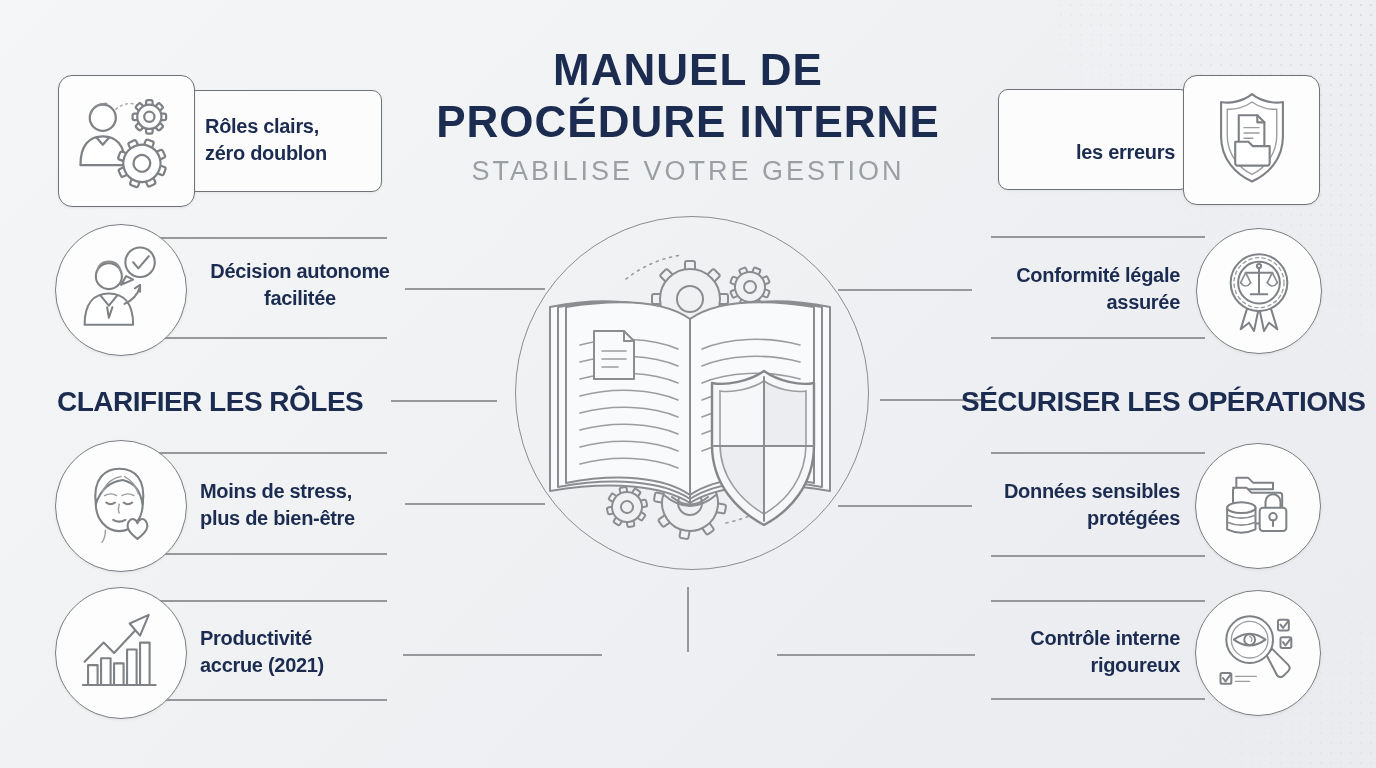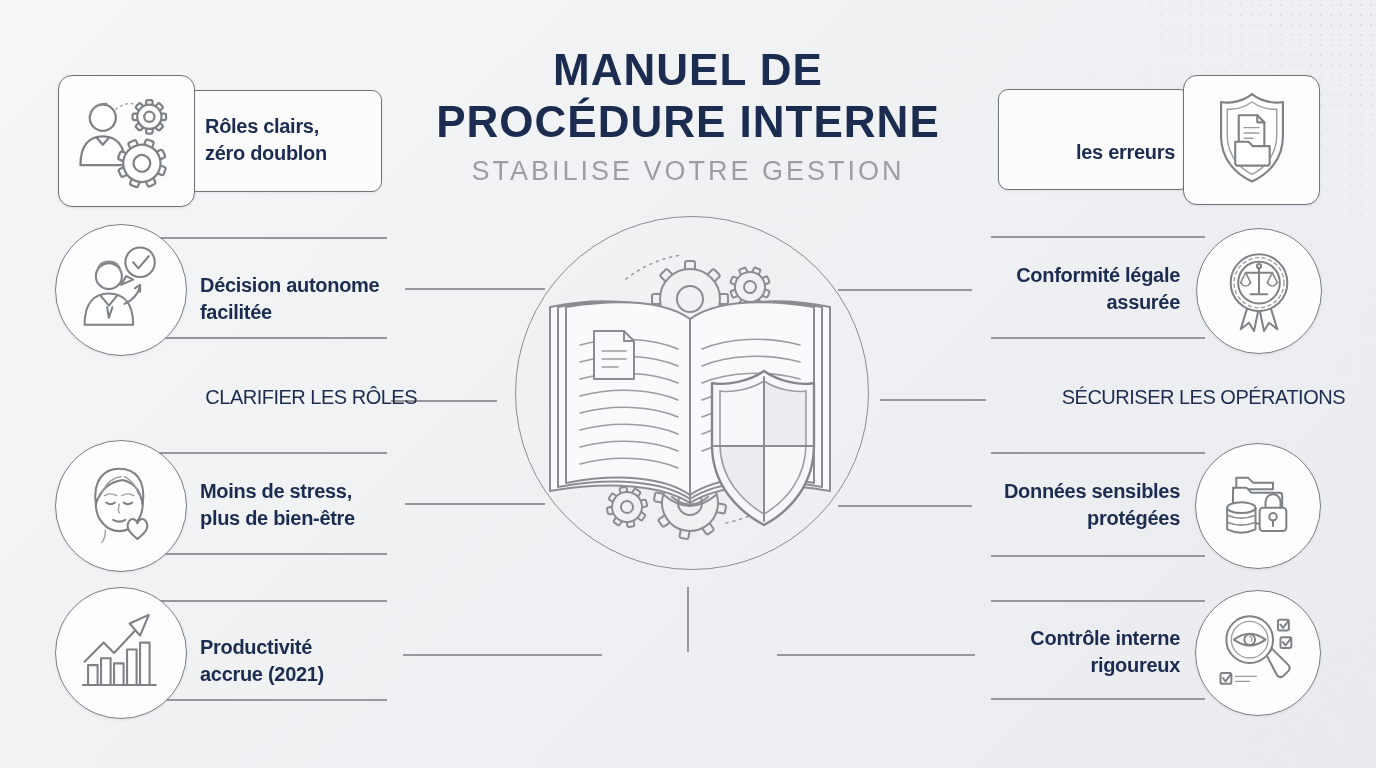--- a/index.html
+++ b/index.html
@@ -41,22 +41,22 @@
     position:absolute;background:#fcfcfd;border:1.4px solid #6f7276;border-radius:10px;
     z-index:2;box-shadow:0 1px 3px rgba(40,45,60,.07);
   }
   .item-text{
     position:absolute;color:#1b2c50;font-weight:bold;font-size:20px;line-height:27px;
     letter-spacing:-0.3px;z-index:4;
   }
   .t-left{text-align:left;}
   .t-right{text-align:right;}
   .heading{
-    position:absolute;color:#1b2c50;font-weight:normal;font-size:20px;letter-spacing:-0.5px;
-    text-align:right;z-index:4;white-space:nowrap;
+    position:absolute;color:#1b2c50;font-weight:bold;font-size:28px;letter-spacing:-0.5px;
+    text-align:left;z-index:4;white-space:nowrap;
   }
   .center-circle{
     position:absolute;left:515px;top:216px;width:352px;height:352px;border-radius:50%;
     border:1.6px solid #8a8c8f;z-index:2;
   }
   .center-circle svg{position:absolute;left:-1.6px;top:-1.6px;}
   
   .wi{fill:#ffffff;stroke:#7e8185;stroke-width:2.4;stroke-linecap:round;stroke-linejoin:round;}
   .ln{fill:none;stroke:#7e8185;stroke-width:2.4;stroke-linecap:round;stroke-linejoin:round;}
   .lt{fill:none;stroke:#a9abae;stroke-width:1.6;stroke-linecap:round;}
@@ -145,21 +145,21 @@
       <path class="wi" d="M18,100 C18,74 30,64 46,64 C62,64 74,74 74,100 Z"></path>
       <path class="ln" d="M36,66 L46,78 L56,66"></path>
       <path class="ln" d="M44,80 L46,92 L50,80"></path>
       <path class="wi" d="M66,44 L60,54 L74,48 Z"></path>
       <circle class="wi" cx="82" cy="28" r="17"></circle>
       <path class="ln" d="M74,28 L80,35 L92,21" stroke-width="3"></path>
       <path class="ln" d="M64,76 Q78,70 82,56"></path>
       <path class="ln" d="M76,58 L82,54 L82,62"></path>
     </svg>
   </div>
-  <div class="item-text t-left" style="left:200px;top:272px;width:200px;">
+  <div class="item-text t-left" style="left:200px;top:258px;width:200px;text-align:center;">
     <span>Décision autonome</span><br>
     <span>facilitée</span>
   </div>
 
   <div class="heading" style="left:57px;top:386px;width:360px;">CLARIFIER LES RÔLES</div>
 
   <div class="icon-circle" style="left:55px;top:440px;width:130px;height:130px;">
     <svg width="104" height="104" viewBox="0 0 120 120">
       <ellipse class="wi" cx="58" cy="58" rx="27" ry="31"></ellipse>
       <path class="wi" d="M31,58 C27,28 42,17 58,17 C76,17 89,29 85,58 C82,44 78,34 62,30 C46,32 36,42 31,58 Z"></path>
@@ -185,21 +185,21 @@
       <path class="ln" d="M16,97 H100"></path>
       <rect class="wi" x="22" y="74" width="11" height="23"></rect>
       <rect class="wi" x="37" y="66" width="11" height="31"></rect>
       <rect class="wi" x="52" y="72" width="11" height="25"></rect>
       <rect class="wi" x="67" y="56" width="11" height="41"></rect>
       <rect class="wi" x="82" y="48" width="11" height="49"></rect>
       <path class="ln" d="M18,70 L40,48 L52,60 L82,28" stroke-width="3"></path>
       <path class="wi" d="M92,16 L70,26 L82,40 Z"></path>
     </svg>
   </div>
-  <div class="item-text t-left" style="left:200px;top:625px;width:200px;margin-top:9px;">
+  <div class="item-text t-left" style="left:200px;top:625px;width:200px;">
     <span>Productivité</span><br>
     <span>accrue (2021)</span>
   </div>
 
   <div class="card" style="left:998px;top:89px;width:190px;height:99px;"></div>
   <div class="item-text t-right" style="left:990px;top:112px;width:185px;">
     <br>
     <span>les erreurs</span>
   </div>
   <div class="icon-box" style="left:1183px;top:75px;width:135px;height:128px;">

